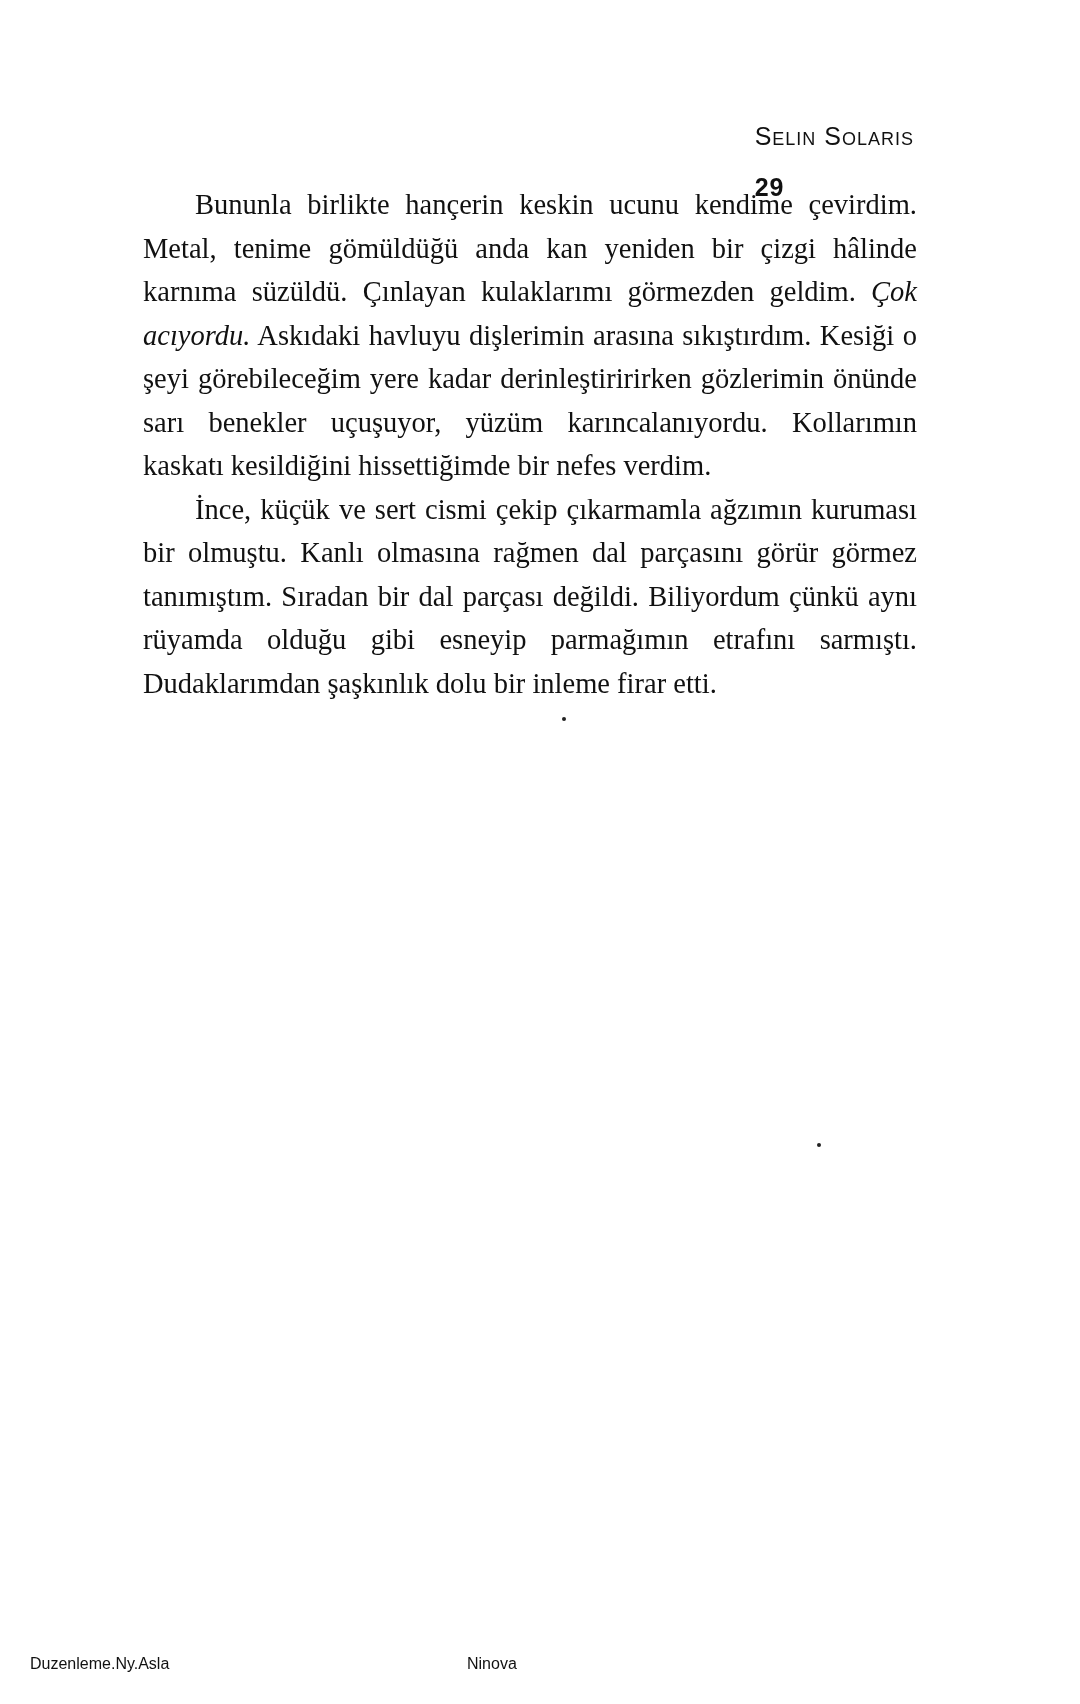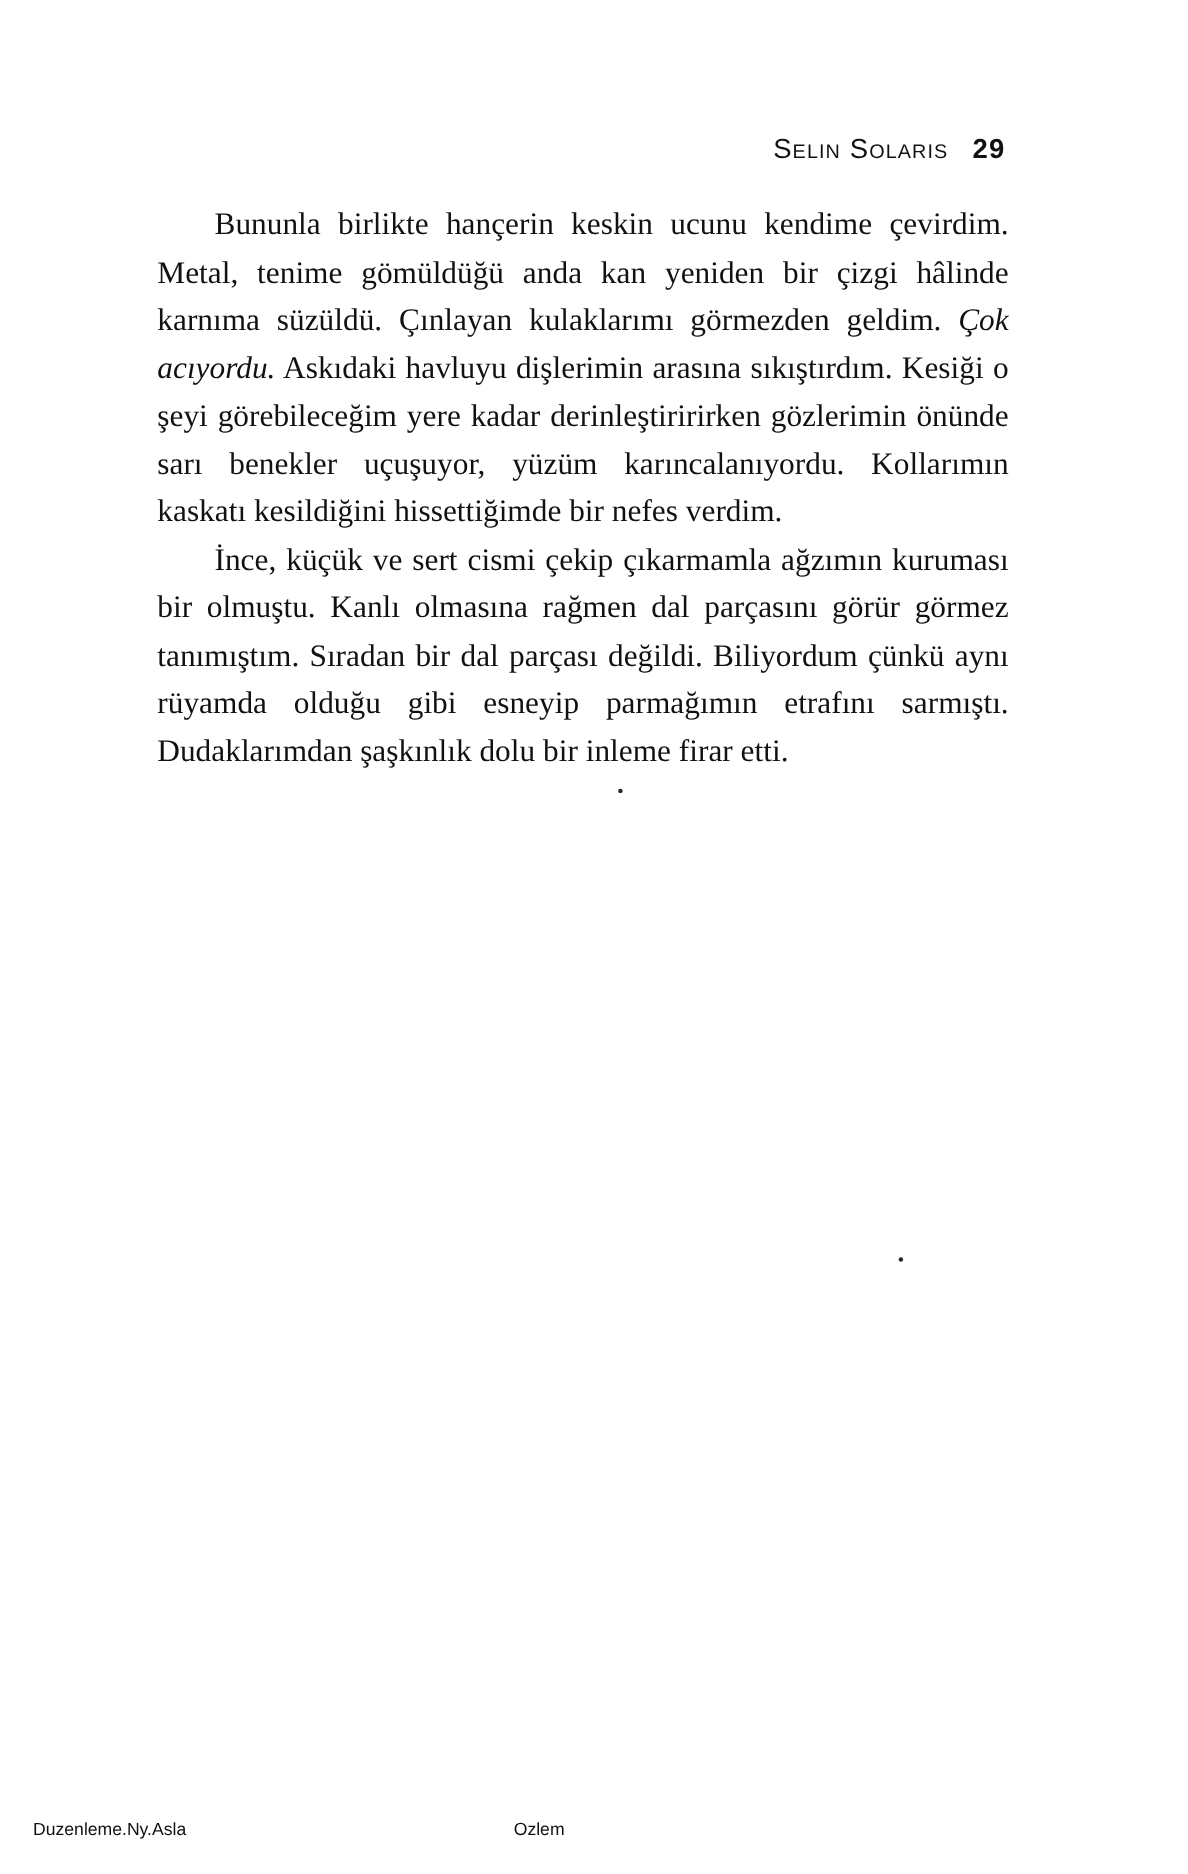--- a/index.html
+++ b/index.html
@@ -25,20 +25,21 @@
       position: absolute;
       top: 122px;
       right: 166px;
       font-family: "Liberation Sans", "DejaVu Sans", sans-serif;
       font-size: 24px;
       letter-spacing: 1px;
       color: #111;
       display: flex;
       align-items: baseline;
       gap: 22px;
+      flex-direction: column;
     }
     .running-head .author {
       font-variant: small-caps;
       font-size: 25px;
     }
     .running-head .page-number {
       font-size: 25px;
       font-weight: bold;
     }
     .body-text {
@@ -92,15 +93,15 @@
     </p>
     <p>
       <span>İnce, küçük ve sert cismi çekip çıkarmamla ağzımın kuruması bir olmuştu. Kanlı olmasına rağmen dal parçasını görür görmez tanımıştım. Sıradan bir dal parçası değildi. Biliyordum çünkü aynı rüyamda olduğu gibi esneyip parmağımın etrafını sarmıştı. Dudaklarımdan şaşkınlık dolu bir inleme firar etti.</span>
     </p>
   </div>
 
   <div class="stray-dot" style="left:562px; top:717px;"></div>
   <div class="stray-dot" style="left:817px; top:1143px;"></div>
 
   <div class="footer footer-left">Duzenleme.Ny.Asla</div>
-  <div class="footer footer-right">Ozlem</div>
+  <div class="footer footer-right">Ninova</div>
 
 </div>
 
 </body></html>

